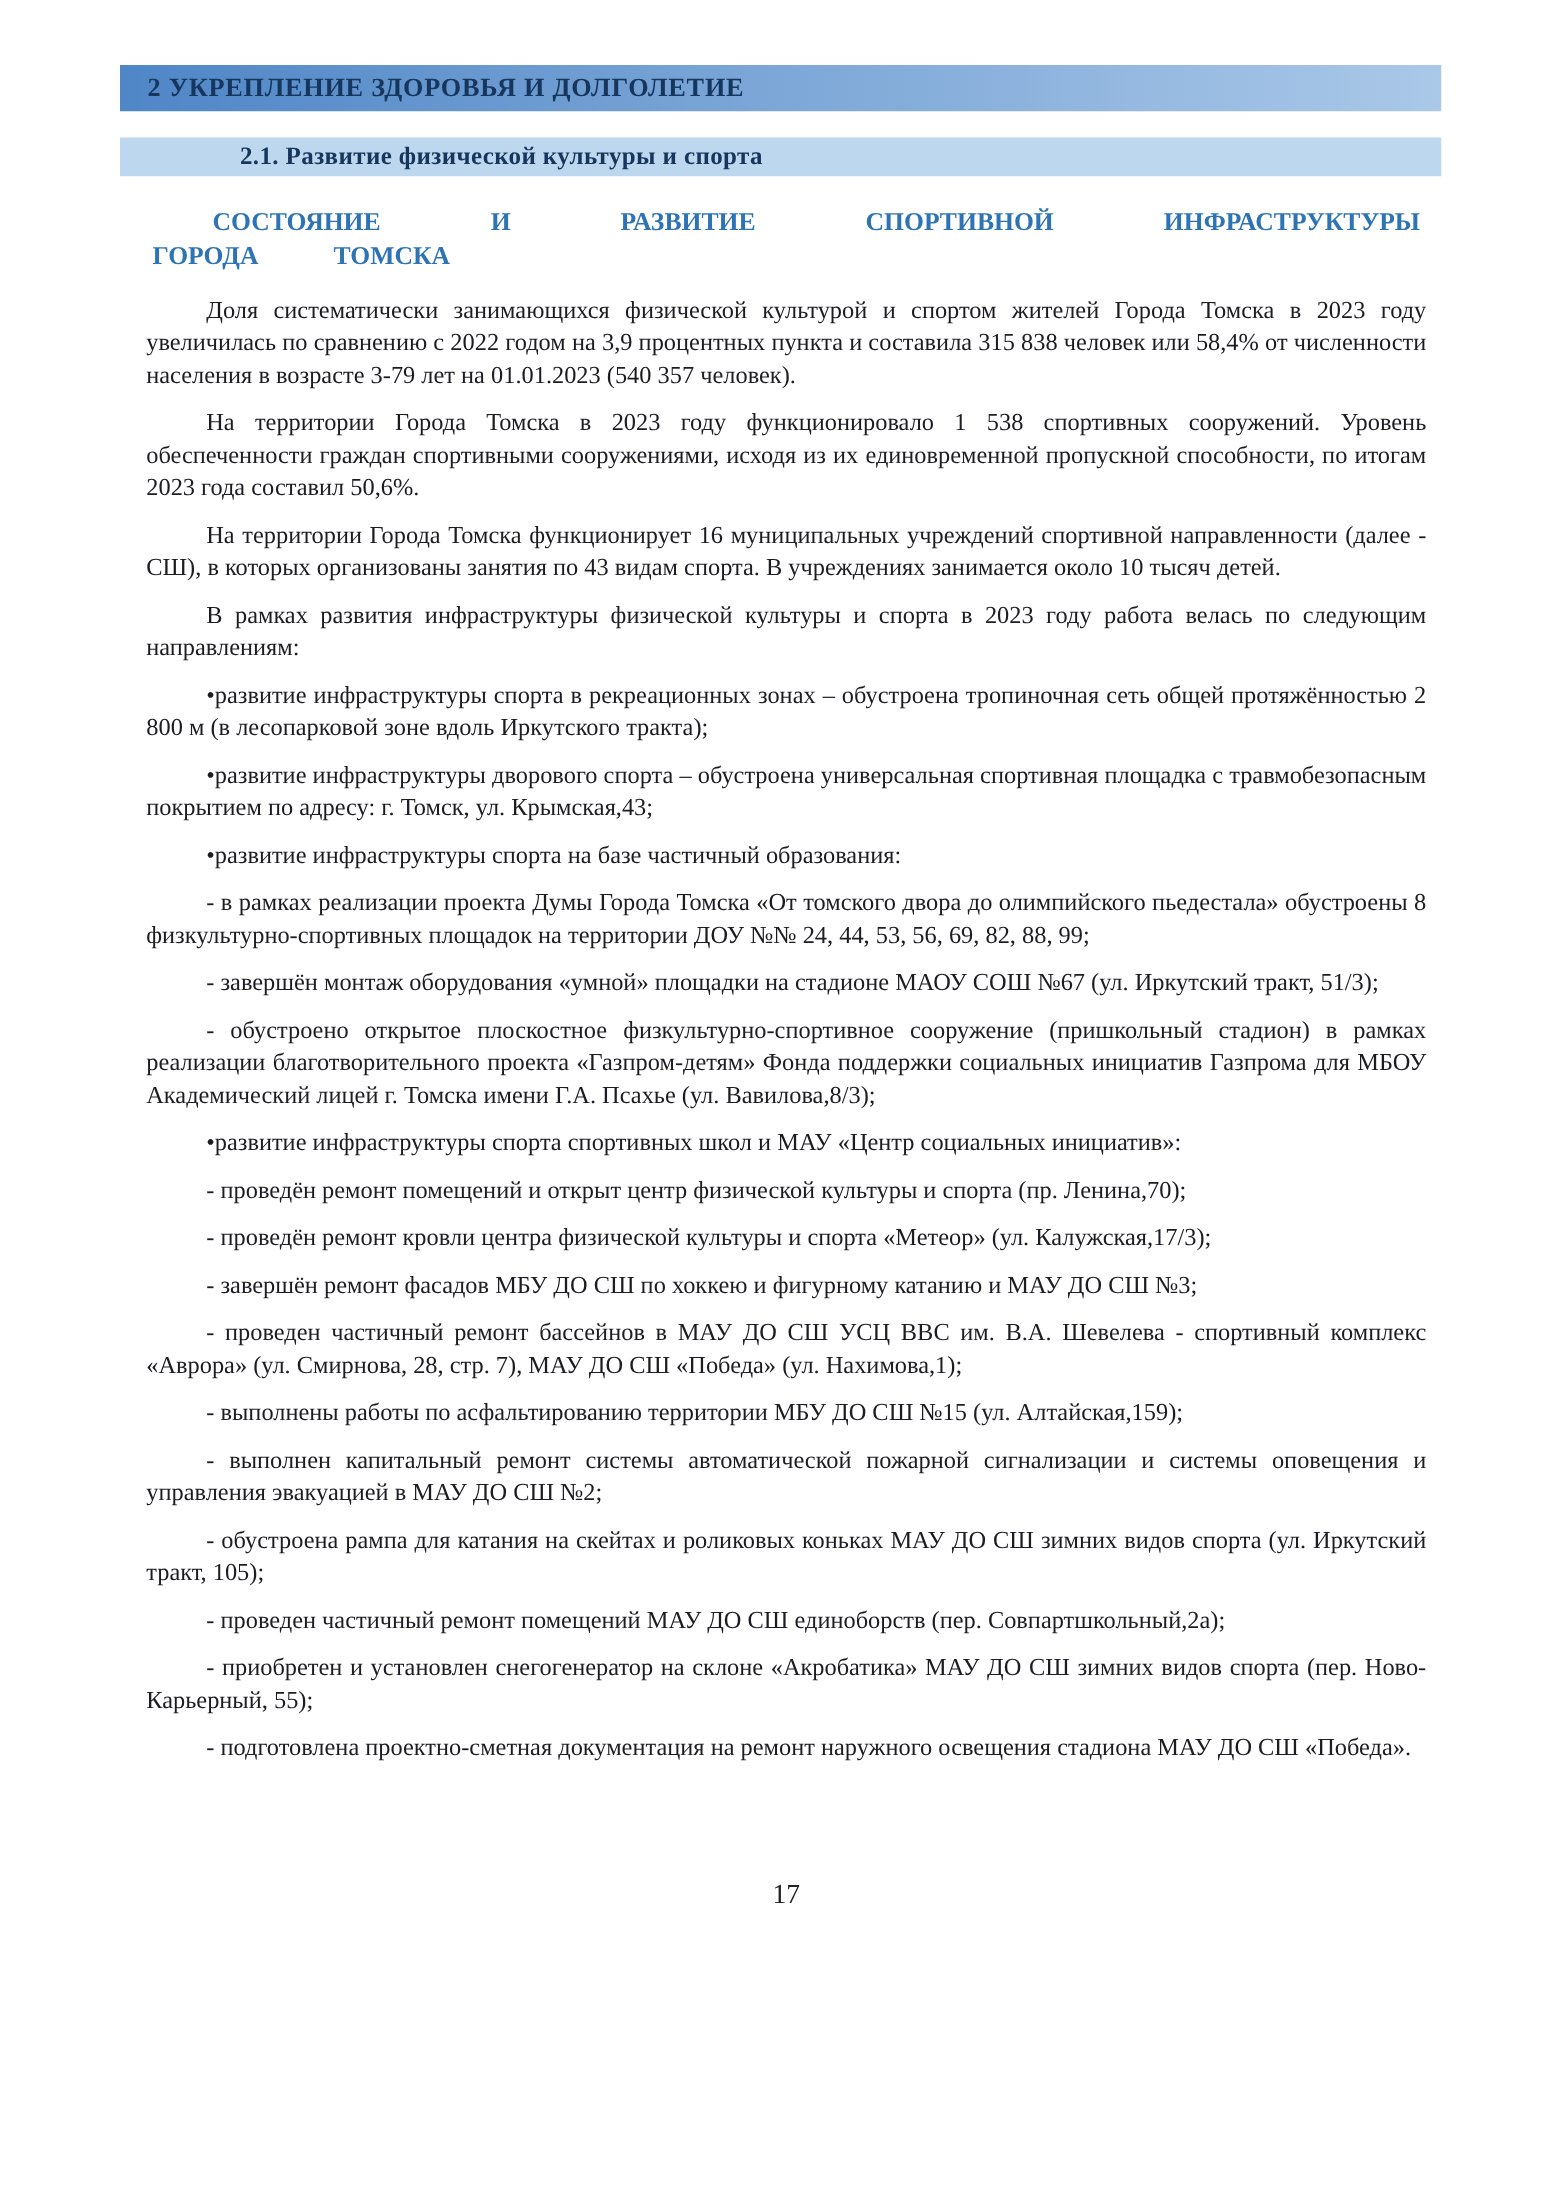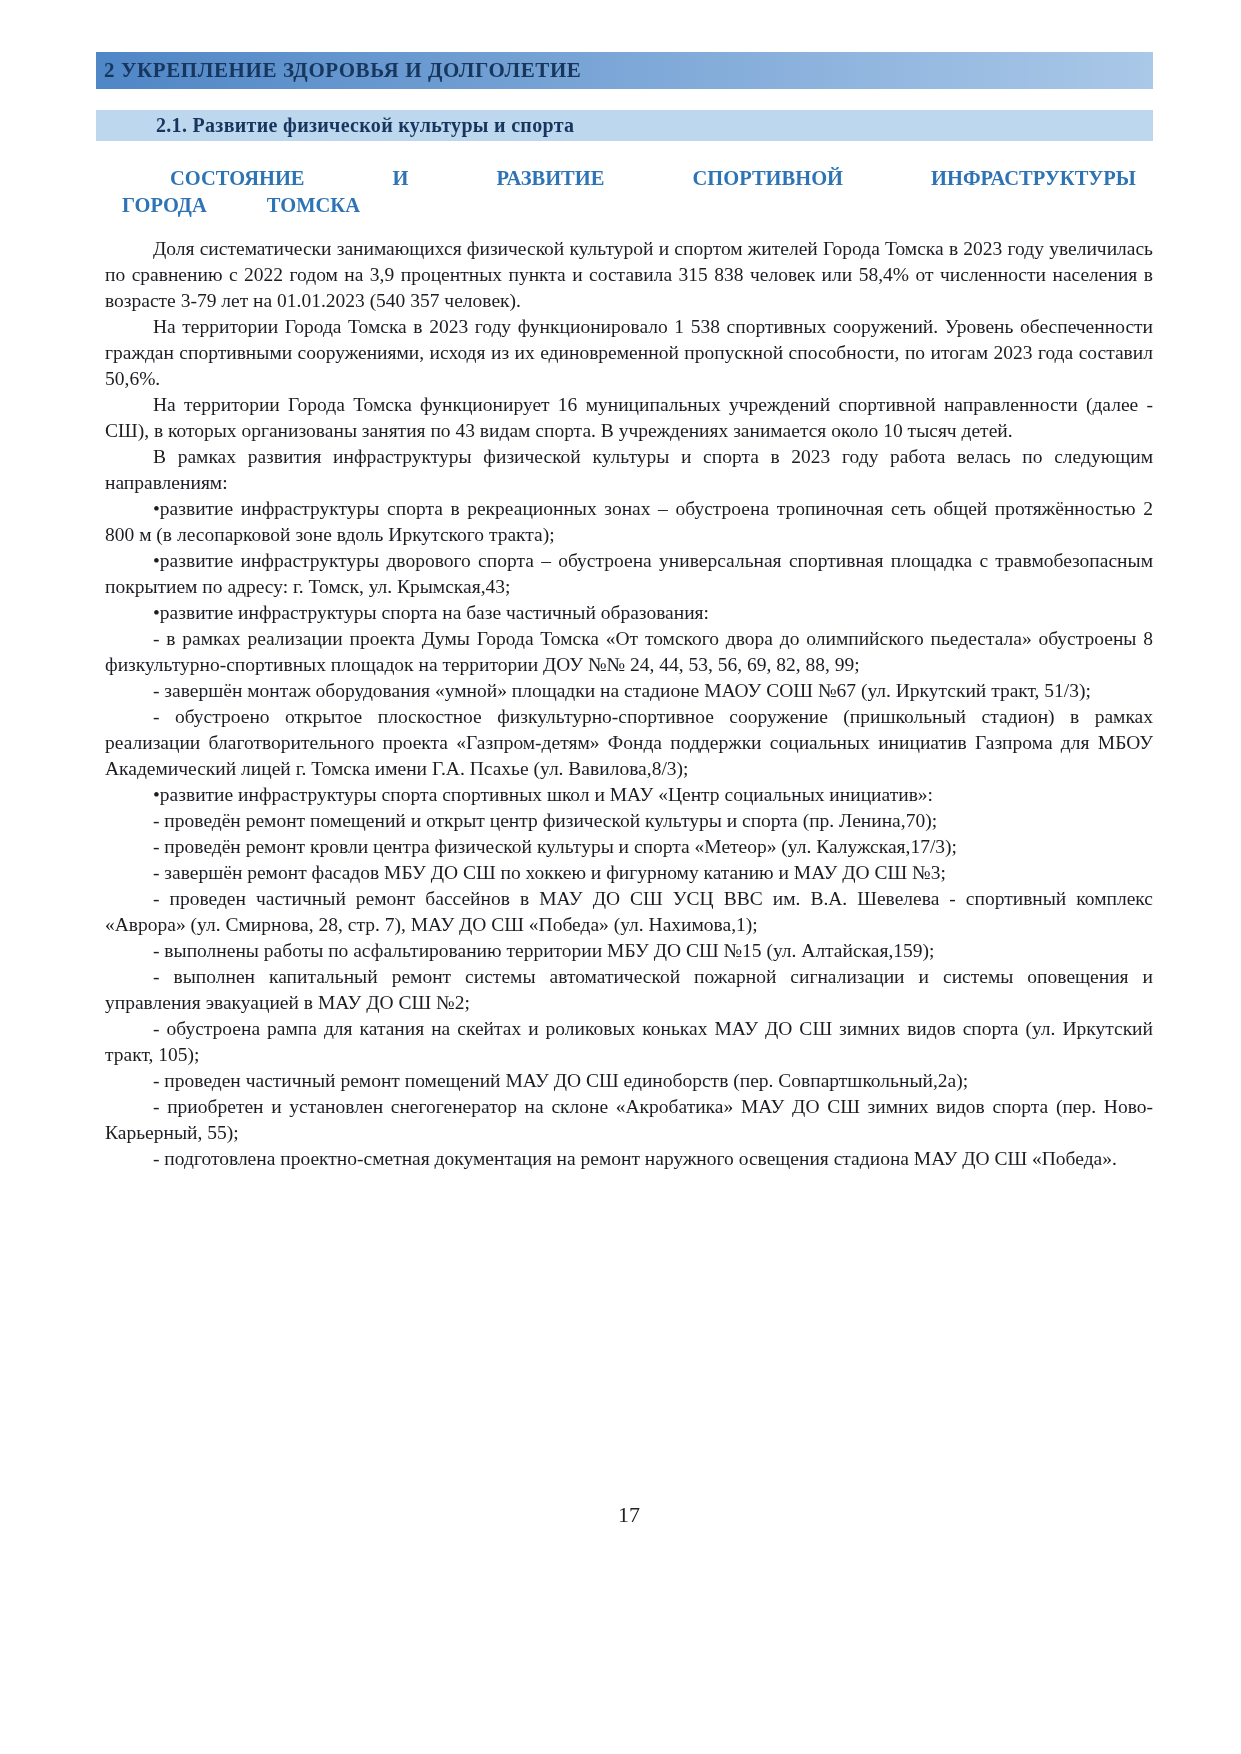--- a/index.html
+++ b/index.html
@@ -23,35 +23,35 @@
     width:1241px;height:1754px;
     background:#ffffff;
     overflow:hidden;
   }
   .section-banner{
     position:absolute;
     left:96px;top:52px;
     width:1057px;height:37px;
     background:linear-gradient(to right,var(--banner-gradient-start),var(--banner-gradient-end));
     display:flex;align-items:center;
-    padding-left:8px;
+    padding-left:22px;
   }
   .section-banner .banner-label{
     color:var(--banner-text);
     font-size:21px;
     font-weight:bold;
     letter-spacing:0.6px;
   }
   .subsection-banner{
     position:absolute;
     left:96px;top:110px;
     width:1057px;height:31px;
     background:var(--subsection-bg);
     display:flex;align-items:center;
-    padding-left:60px;
+    padding-left:96px;
   }
   .subsection-banner .banner-label{
     color:var(--subsection-text);
     font-size:20px;
     font-weight:bold;
     letter-spacing:0.3px;
   }
   .content{
     position:absolute;
     left:105px;top:148px;
@@ -65,21 +65,21 @@
     margin:17px;
     color:var(--heading-text);
     font-weight:bold;
     font-size:20.5px;
     line-height:27px;
     text-indent:48px;
     word-spacing:55px;
     text-align:justify;
   }
   .para{
-    margin:0;
+    margin:12px;
     text-indent:48px;
     text-align:justify;
     font-family:Liberation Serif, serif;
   }
   .page-footer{
     position:absolute;
     left:105px;top:1502px;
     width:1048px;
     text-align:center;
   }

